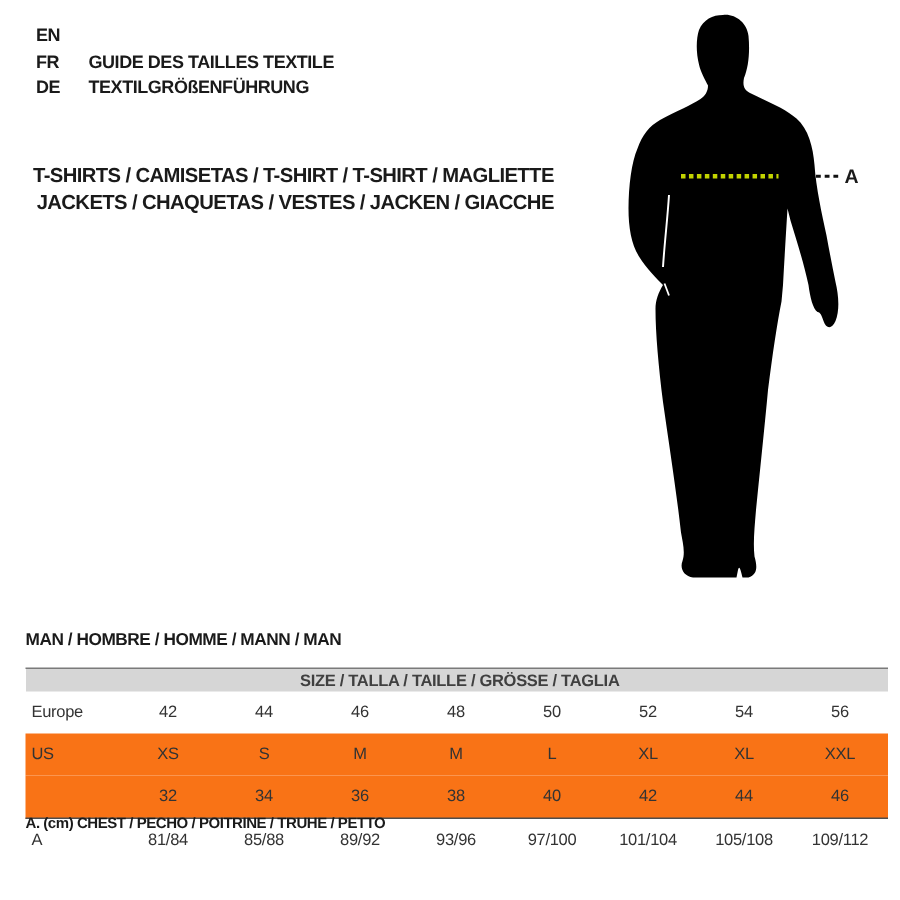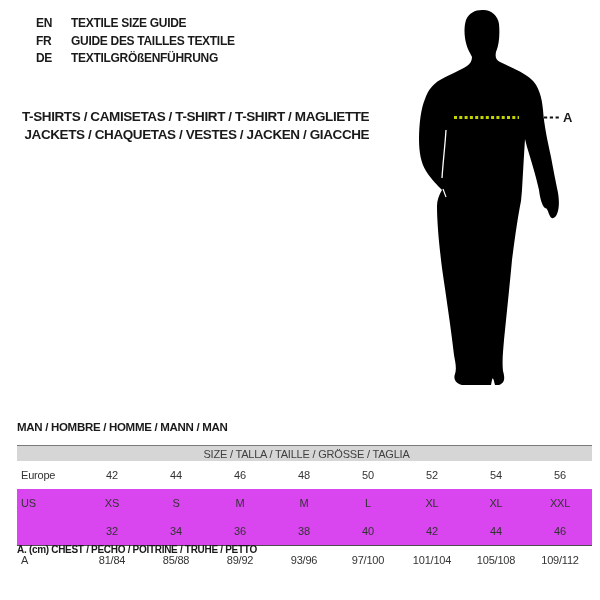--- a/index.html
+++ b/index.html
@@ -3,21 +3,21 @@
 <meta charset="utf-8">
 <style>
   html,body { margin:0; padding:0; }
   body {
     width:600px; height:600px; position:relative; overflow:hidden;
     background:#ffffff; color:#1a1a1a;
     font-family:"Liberation Sans", sans-serif;
   }
   
   .lang-block { position:absolute; left:24px; top:15px; }
-  .lang-row { display:flex; line-height:17.5px;margin-left:12px; }
+  .lang-row { display:flex; line-height:17.5px; }
   .lang-code {
     width:35px; font-weight:bold; font-size:12px; letter-spacing:-0.3px;
   }
   .lang-label {
     font-weight:bold; font-size:12px; letter-spacing:-0.3px; white-space:nowrap;
   }
   
   .category-block { position:absolute; left:22px; top:108px;text-align:right; }
   .category-line {
     font-weight:bold; font-size:13.5px; letter-spacing:-0.4px;
@@ -34,40 +34,39 @@
   }
   
   .size-table {
     position:absolute; left:17px; top:445px; width:575px;
     border-collapse:collapse; table-layout:fixed;
     font-size:11px; color:#333333; letter-spacing:-0.2px;
   }
   .size-table .header-row td {
     background:#d6d6d6; border-top:1px solid #7a7a7a;
     height:15px; padding:0 0 0 4px; color:#404040;
-    font-size:11px; white-space:nowrap; overflow:hidden;
+    font-size:11px; white-space:nowrap; overflow:hidden;font-weight:bold;
   }
   .size-table td { height:28px; padding:0; text-align:center; white-space:nowrap; }
   .size-table td.row-label { text-align:left; padding-left:4px; }
-  .size-table tr.shaded td { background:#d946ef; }
+  .size-table tr.shaded td { background:#f97316; }
   .size-table tr.top-border td { border-top:1px solid #4d4d4d; }
   .size-table col.label-col { width:63px; }
   
   .footnote {
     position:absolute; left:17px; top:544px;
     font-weight:bold; font-size:10px; letter-spacing:-0.3px; white-space:nowrap;
   }
 </style>
 </head>
 <body>
 
 <div class="lang-block">
   <div class="lang-row">
     <span class="lang-code">EN</span>
-    <span class="lang-label">TEXTILE SIZE GUIDE</span>
   </div>
   <div class="lang-row">
     <span class="lang-code">FR</span>
     <span class="lang-label">GUIDE DES TAILLES TEXTILE</span>
   </div>
   <div class="lang-row">
     <span class="lang-code">DE</span>
     <span class="lang-label">TEXTILGRÖßENFÜHRUNG</span>
   </div>
 </div>

